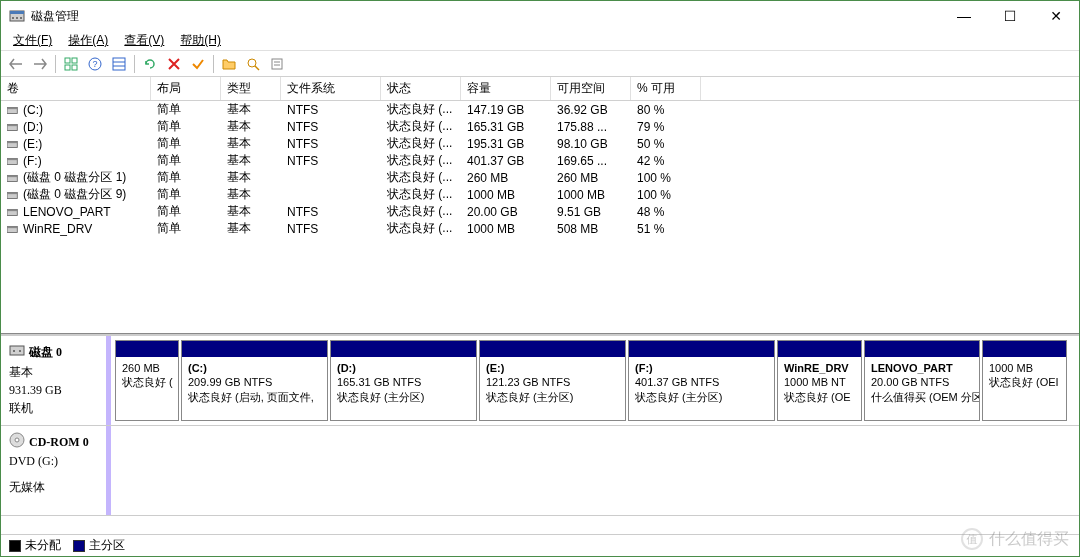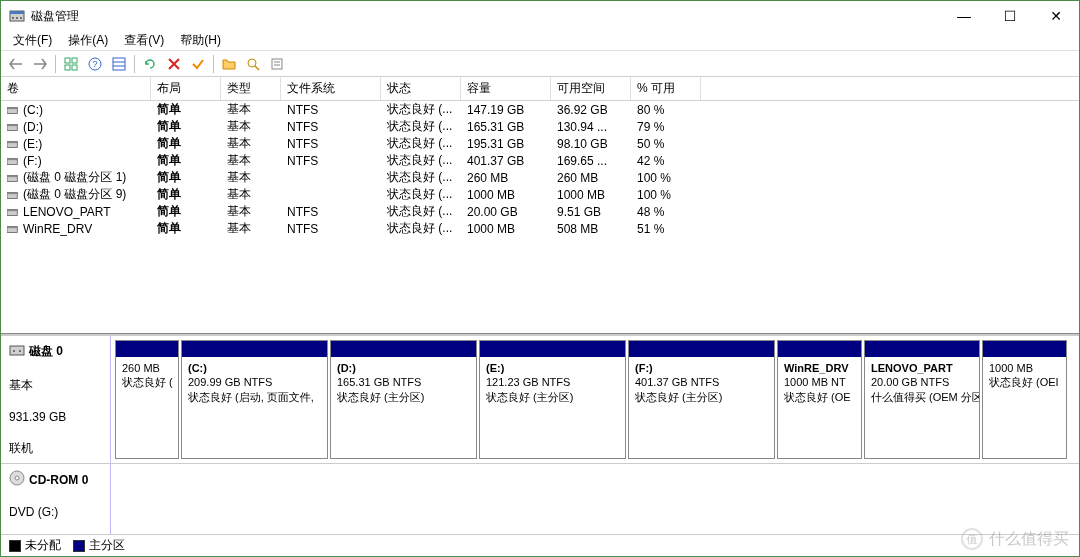--- a/index.html
+++ b/index.html
@@ -3,43 +3,43 @@
 <meta charset="utf-8">
 <style>
 * { box-sizing: border-box; margin: 0; padding: 0; }
 body { font-family: "Microsoft YaHei", "Segoe UI", Tahoma, sans-serif; font-size: 12px; background: #fff; overflow: hidden; }
 .window { width: 1080px; height: 557px; border: 1px solid #4a8c4a; display: flex; flex-direction: column; position: relative; }
 .titlebar { height: 30px; display: flex; align-items: center; padding: 0 0 0 8px; background: #fff; }
 .titlebar-icon { width: 16px; height: 16px; margin-right: 6px; display: inline-flex; }
 .titlebar-title { flex: 1; font-size: 12px; }
 .win-controls { display: flex; }
 .win-btn { width: 46px; height: 30px; display: flex; align-items: center; justify-content: center; background: transparent; border: none; cursor: default; font-size: 14px; }
-.menubar { height: 20px; display: flex; align-items: center; padding: 0 4px; border-bottom: 1px solid #e0e0e0; }
+.menubar { height: 20px; display: flex; align-items: center; padding: 0 4px; border-bottom: 1px solid #e0e0e0; text-decoration: underline; }
 .menu-item { padding: 2px 8px; cursor: default; }
 .toolbar { height: 26px; display: flex; align-items: center; padding: 2px 4px; border-bottom: 1px solid #d0d0d0; gap: 2px; }
 .tb-btn { width: 22px; height: 22px; display: flex; align-items: center; justify-content: center; border: 1px solid transparent; cursor: default; }
 .tb-sep { width: 1px; height: 18px; background: #c0c0c0; margin: 0 2px; }
 .content { flex: 1; display: flex; flex-direction: column; overflow: hidden; }
 .list-pane { flex: 1; border-bottom: 1px solid #888; overflow: auto; }
 .list-header { display: flex; background: #fff; border-bottom: 1px solid #d0d0d0; position: sticky; top: 0; }
 .list-header .col { padding: 3px 6px; border-right: 1px solid #e0e0e0; font-weight: normal; cursor: default; white-space: nowrap; overflow: hidden; }
 .list-row { display: flex; height: 17px; align-items: center; }
 .list-row .col { padding: 1px 6px; white-space: nowrap; overflow: hidden; display: flex; align-items: center; gap: 4px; }
 .col-vol { width: 150px; }
-.col-layout { width: 70px; font-weight: bold; }
+.col-layout { width: 70px; }
 .col-type { width: 60px; }
 .col-fs { width: 100px; }
 .col-status { width: 80px; }
 .col-size { width: 90px; }
 .col-free { width: 80px; }
 .col-pct { width: 70px; }
 .vol-icon { width: 12px; height: 10px; display: inline-block; }
 .graph-pane { height: 200px; overflow: auto; background: #fff; border-top: 2px solid #ccc; }
 .disk-row { display: flex; border-bottom: 1px solid #ccc; min-height: 90px; }
-.disk-label { width: 110px; padding: 6px 8px; border-right: 1px solid #c4b5fd; background: #fff; display: flex; flex-direction: column; gap: 16px; }
+.disk-label { width: 110px; padding: 6px 8px; border-right: 5px solid #c4b5fd; background: #fff; display: flex; flex-direction: column; gap: 2px; font-family: Liberation Serif, serif; }
 .disk-label .dname { font-weight: bold; }
 .disk-parts { flex: 1; display: flex; gap: 2px; padding: 4px; }
 .part { border: 1px solid #888; display: flex; flex-direction: column; overflow: hidden; }
 .part-header { height: 16px; background: #000080; }
 .part-body { flex: 1; padding: 4px 6px; font-size: 11px; line-height: 1.3; overflow: hidden; white-space: nowrap; }
 .part-body .pname { font-weight: bold; }
 .legend { height: 22px; border-top: 1px solid #ccc; display: flex; align-items: center; padding: 0 8px; gap: 12px; font-size: 12px; }
 .legend-item { display: flex; align-items: center; gap: 4px; }
 .legend-swatch { width: 12px; height: 12px; border: 1px solid #333; }
 .watermark { position: absolute; right: 10px; bottom: 6px; opacity: 0.35; font-size: 16px; color: #666; display: flex; align-items: center; gap: 6px; }
@@ -182,21 +182,21 @@
                 <rect x="0" y="2" width="12" height="7" fill="#ccc" stroke="#666"></rect>
                 <rect x="0" y="2" width="12" height="2" fill="#888"></rect>
               </svg>
               <span>(D:)</span>
             </div>
             <div class="col col-layout">简单</div>
             <div class="col col-type">基本</div>
             <div class="col col-fs">NTFS</div>
             <div class="col col-status">状态良好 (...</div>
             <div class="col col-size">165.31 GB</div>
-            <div class="col col-free">130.94 ...</div>
+            <div class="col col-free">175.88 ...</div>
             <div class="col col-pct">79 %</div>
           </div>
           <div class="list-row">
             <div class="col col-vol">
               <svg class="vol-icon" viewBox="0 0 14 10">
                 <rect x="0" y="2" width="12" height="7" fill="#ccc" stroke="#666"></rect>
                 <rect x="0" y="2" width="12" height="2" fill="#888"></rect>
               </svg>
               <span>(E:)</span>
             </div>

